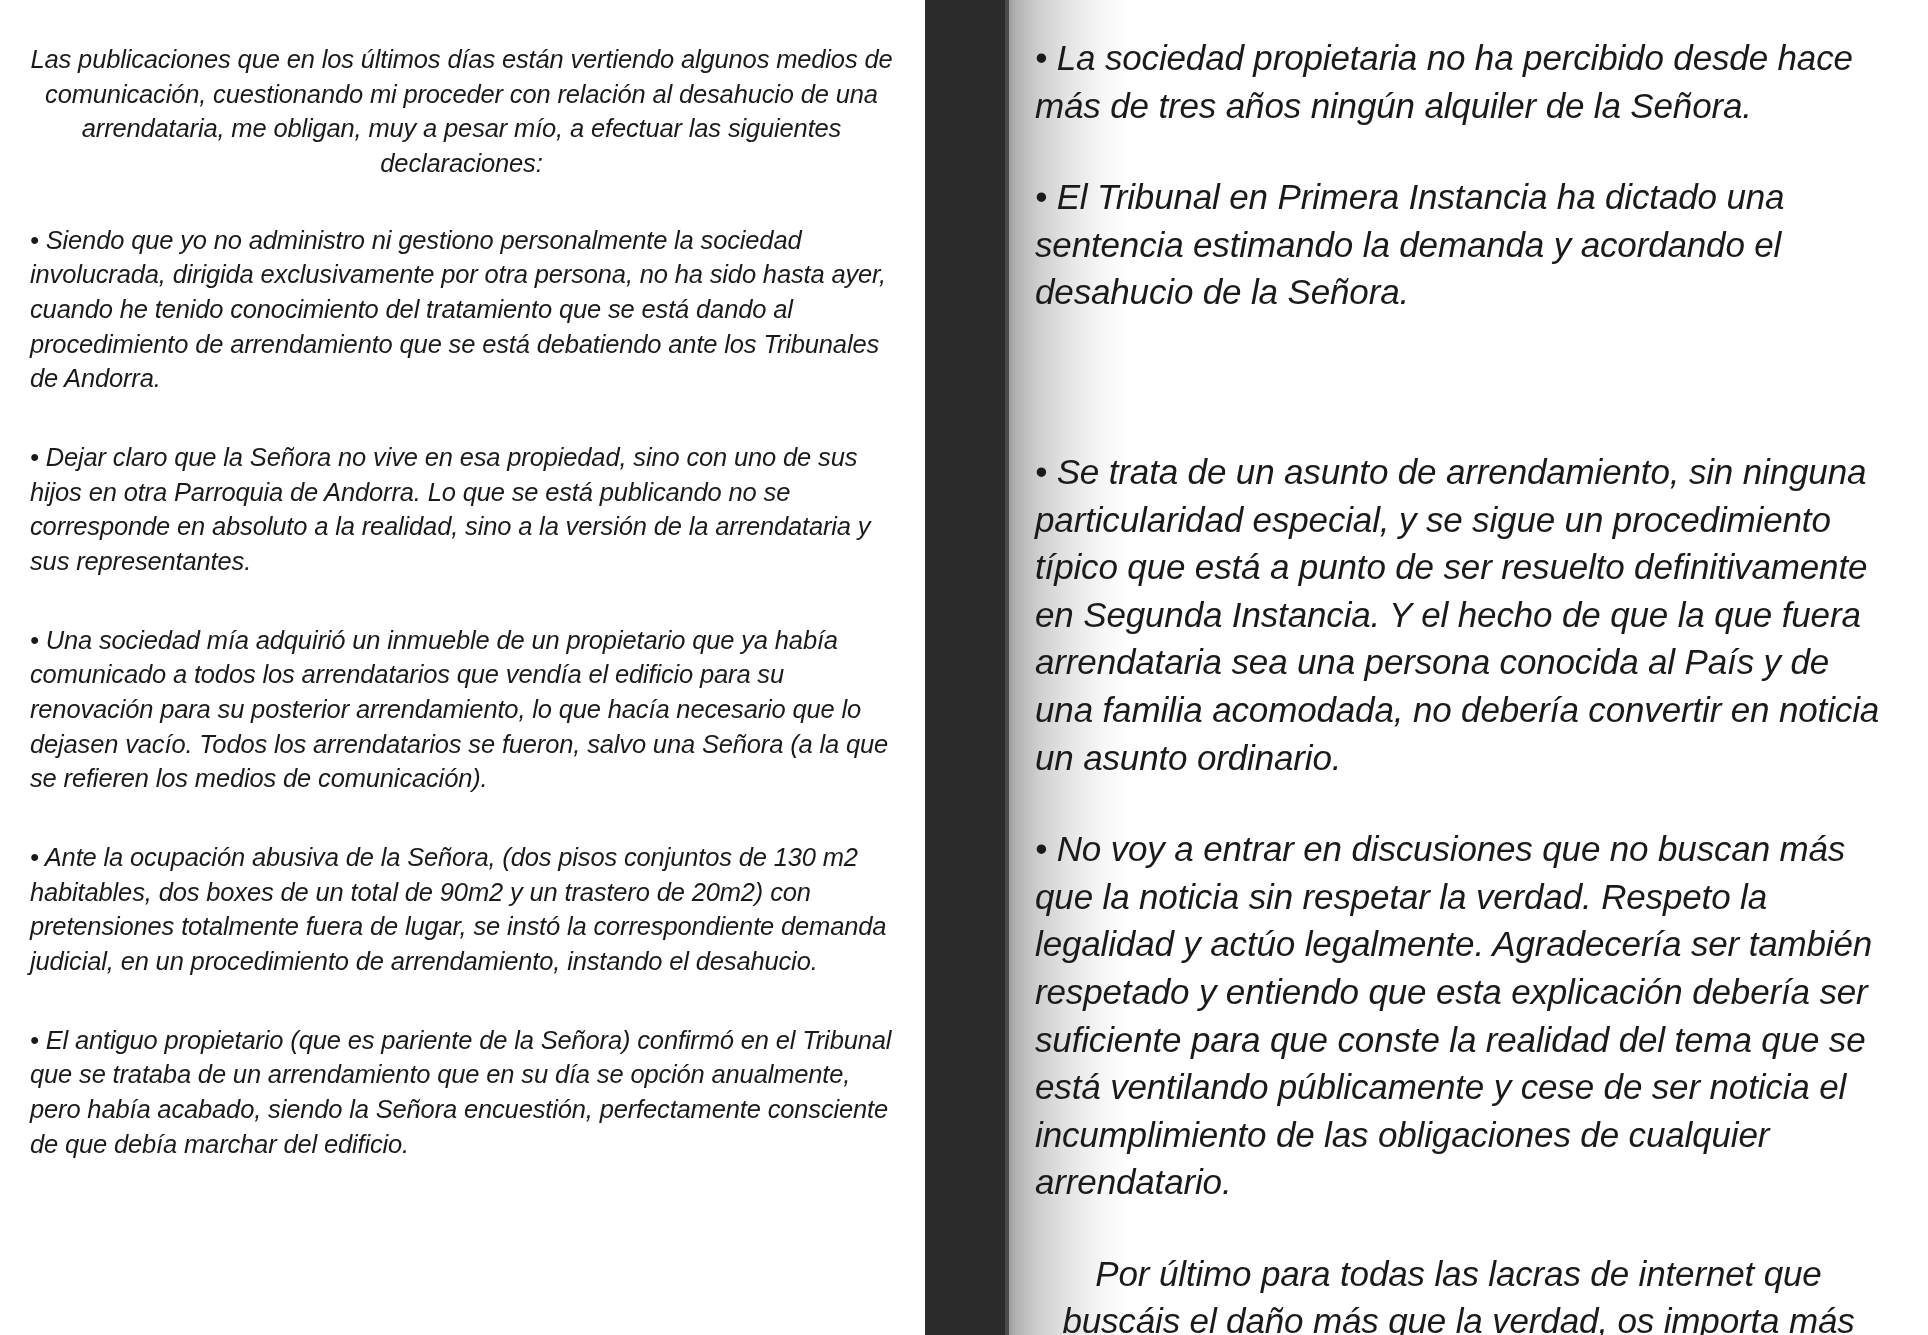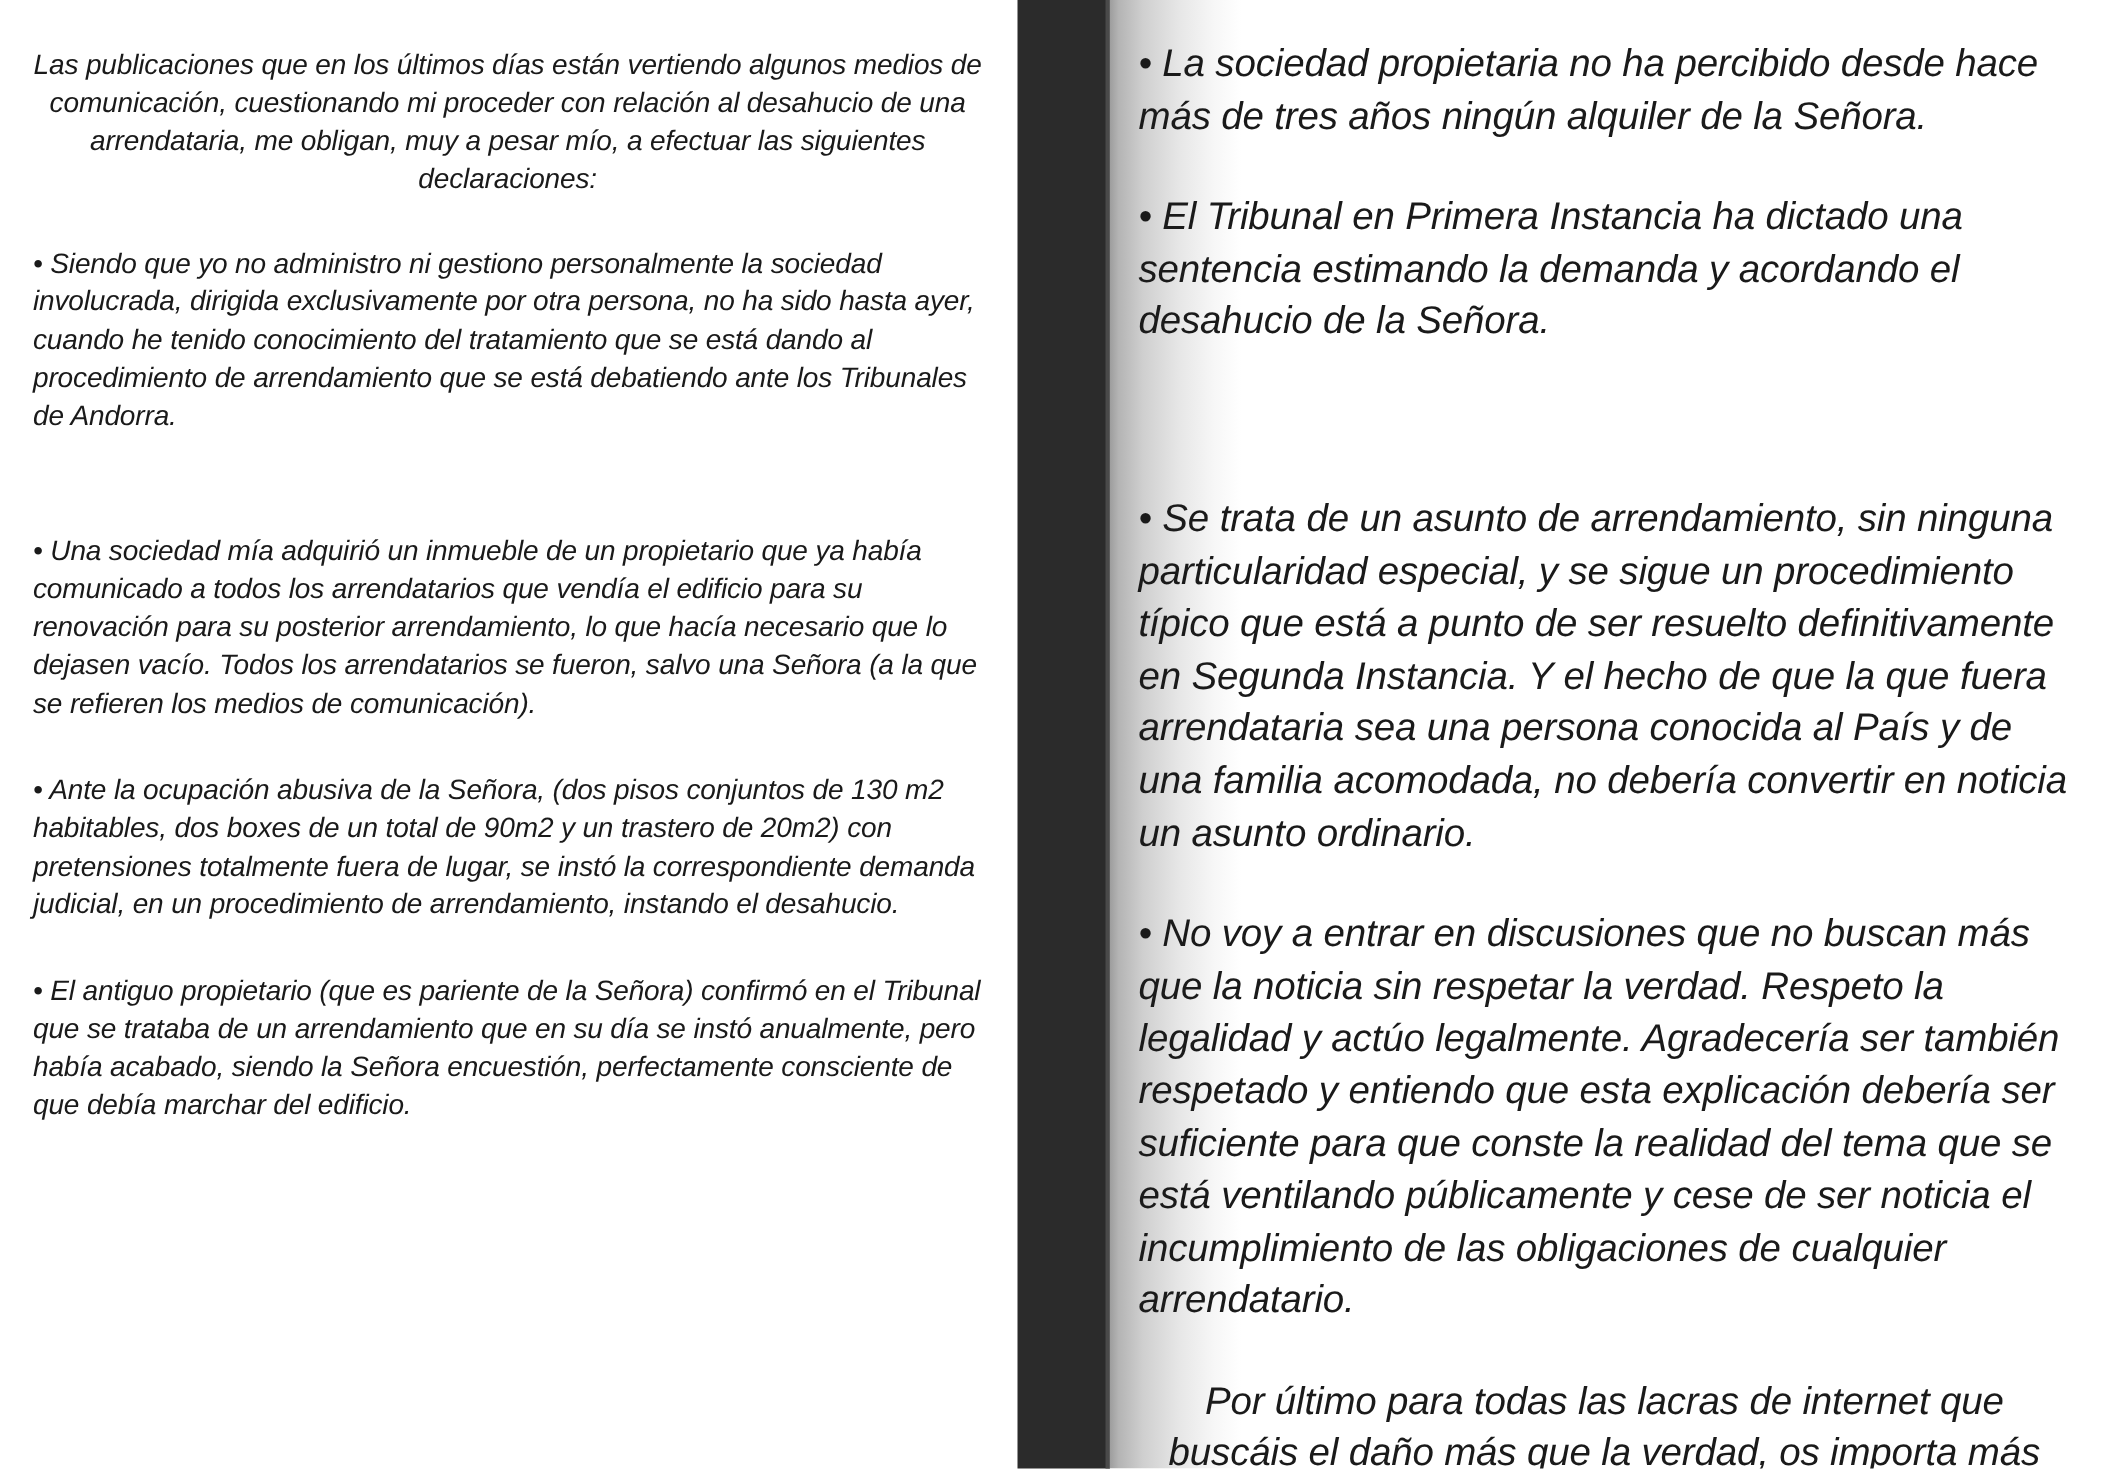--- a/index.html
+++ b/index.html
@@ -119,32 +119,33 @@
     <div class="left-body">
 
       <p class="para center">Las publicaciones que en los últimos días están vertiendo algunos medios de comunicación, cuestionando mi proceder con relación al desahucio de una arrendataria, me obligan, muy a pesar mío, a efectuar las siguientes declaraciones:</p>
 
       <div class="gap-intro"></div>
 
       <p class="para left">• Siendo que yo no administro ni gestiono personalmente la sociedad involucrada, dirigida exclusivamente por otra persona, no ha sido hasta ayer, cuando he tenido conocimiento del tratamiento que se está dando al procedimiento de arrendamiento que se está debatiendo ante los Tribunales de Andorra.</p>
 
       <div class="gap-item"></div>
 
+      <p class="para left">• Dejar claro que la Señora no vive en esa propiedad, sino con uno de sus hijos en otra Parroquia de Andorra. Lo que se está publicando no se corresponde en absoluto a la realidad, sino a la versión de la arrendataria y sus representantes.</p>
 
       <div class="gap-item"></div>
 
       <p class="para left">• Una sociedad mía adquirió un inmueble de un propietario que ya había comunicado a todos los arrendatarios que vendía el edificio para su renovación para su posterior arrendamiento, lo que hacía necesario que lo dejasen vacío. Todos los arrendatarios se fueron, salvo una Señora (a la que se refieren los medios de comunicación).</p>
 
       <div class="gap-item"></div>
 
       <p class="para left">• Ante la ocupación abusiva de la Señora, (dos pisos conjuntos de 130 m2 habitables, dos boxes de un total de 90m2 y un trastero de 20m2) con pretensiones totalmente fuera de lugar, se instó la correspondiente demanda judicial, en un procedimiento de arrendamiento, instando el desahucio.</p>
 
       <div class="gap-item"></div>
 
-      <p class="para left">• El antiguo propietario (que es pariente de la Señora) confirmó en el Tribunal que se trataba de un arrendamiento que en su día se instó anualmente, pero había acabado, siendo la Señora encuestión, perfectamente consciente de que debía marchar del edificio.</p>
+      <p class="para left">• El antiguo propietario (que es pariente de la Señora) confirmó en el Tribunal que se trataba de un arrendamiento que en su día se opción anualmente, pero había acabado, siendo la Señora encuestión, perfectamente consciente de que debía marchar del edificio.</p>
 
     </div>
   </div>
 
   <div class="gutter">
     <div class="gutter-edge"></div>
   </div>
 
   <div class="page-right">
     <div class="page-right-shade"></div>

